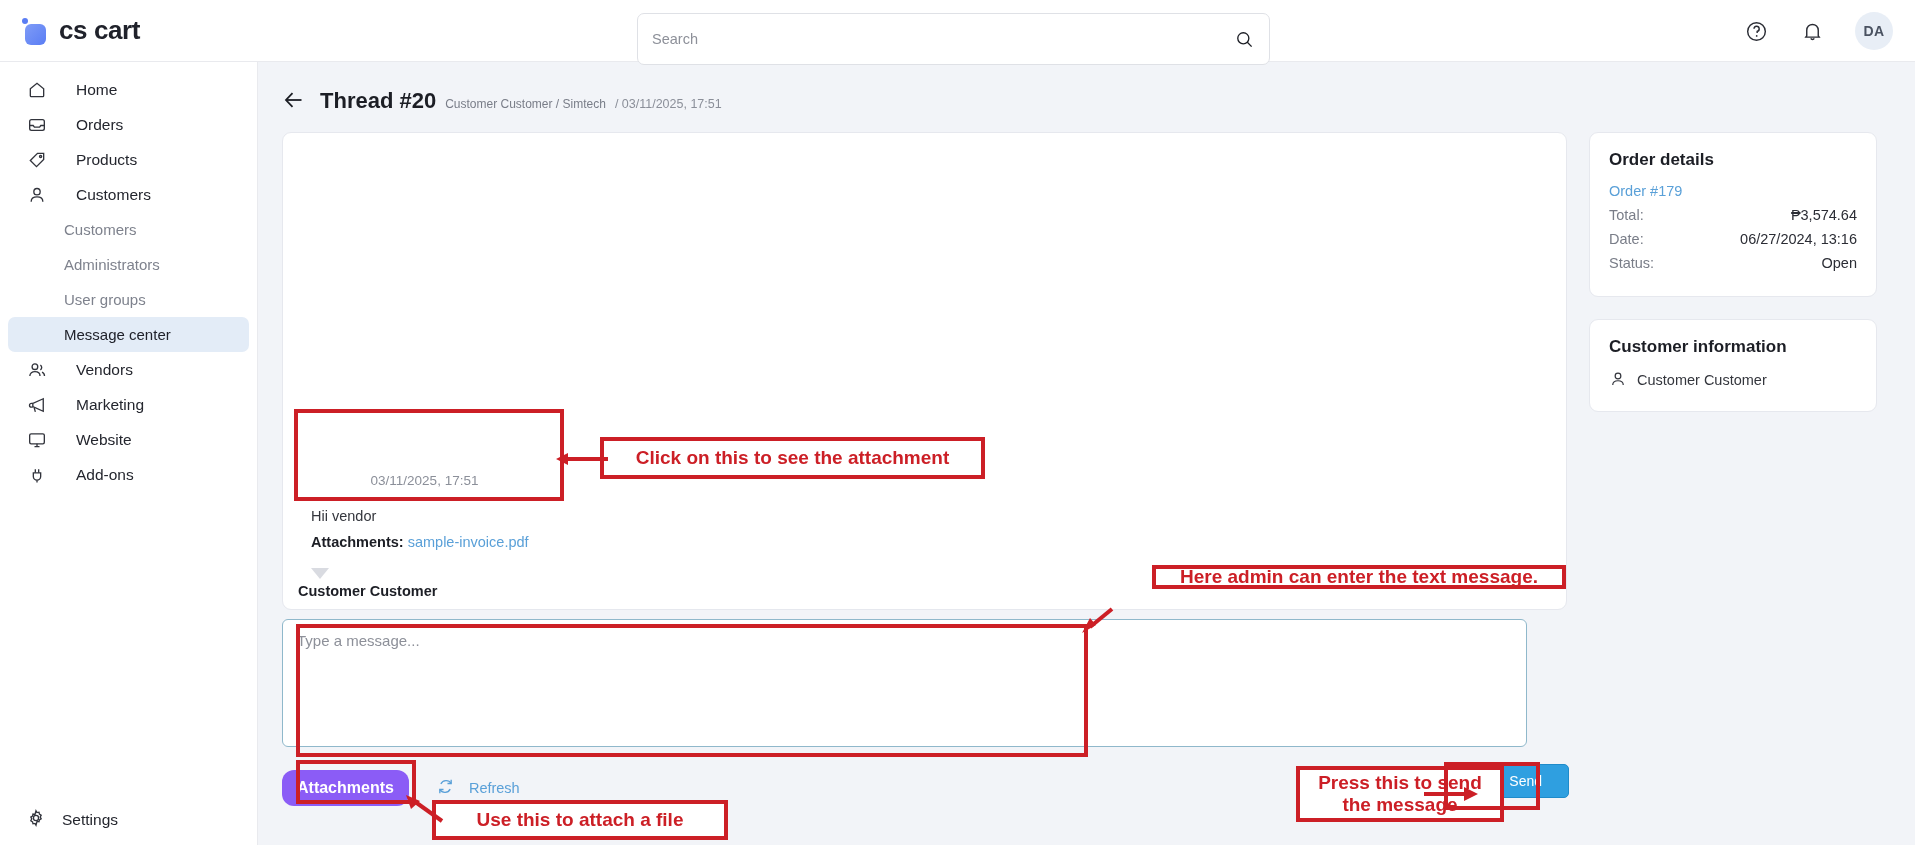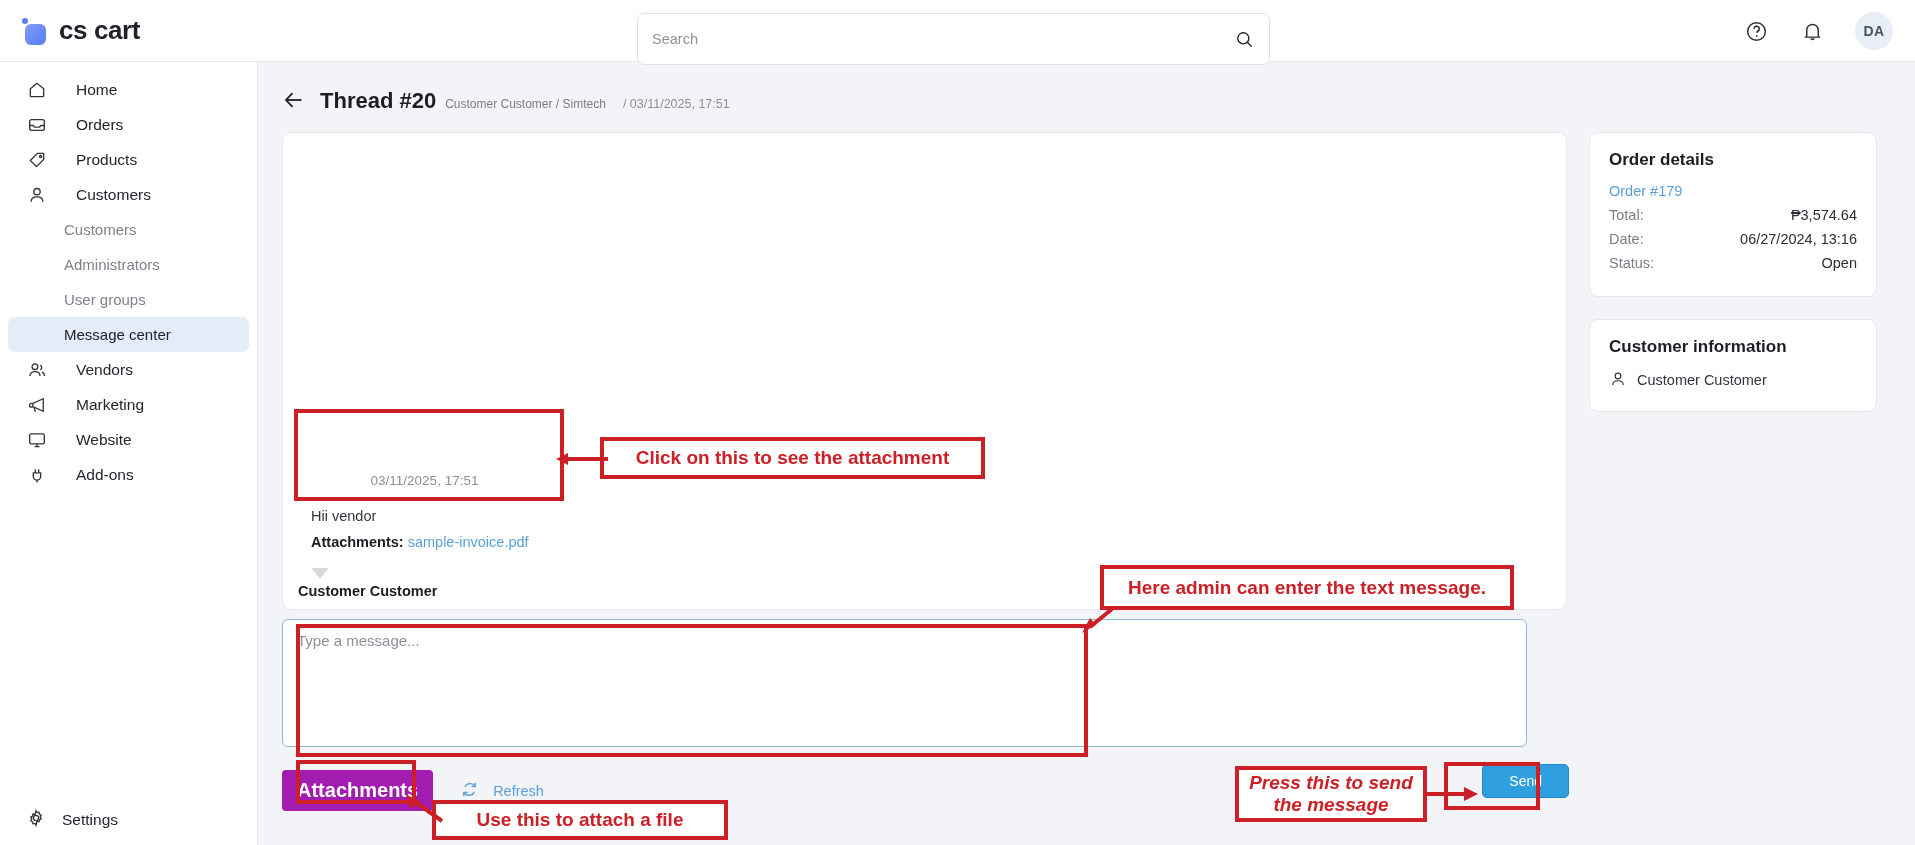--- a/index.html
+++ b/index.html
@@ -75,21 +75,21 @@
   .main{
     position:absolute; left:258px; top:62px; width:1657px; height:783px;
     background:#f2f4f8;
   }
   .page-head{
     display:flex; align-items:baseline; gap:0; padding:22px 0 0 24px;
   }
   .back-arrow{ width:24px;height:24px;margin-right:14px; position:relative; top:4px; cursor:pointer; flex:none;}
   .ttl{ font-size:22px; font-weight:700; color:#1c1e25; }
   .ttl-sub{ font-size:12px; color:#797d88; margin-left:9px;}
-  .ttl-date{ font-size:12.5px; color:#8b8f99; margin-left:17px;}
+  .ttl-date{ font-size:12.5px; color:#8b8f99; margin-left:9px;}
 
   .content{ display:flex; gap:22px; padding:18px 24px 0 24px; }
   .left-col{ width:1285px; }
   .right-col{ width:288px; }
 
   .chat-card{
     background:#fff; border:1px solid #e6e8ee; border-radius:9px;
     height:478px; position:relative;
   }
   .msg-wrap{ position:absolute; left:14px; bottom:10px; width:420px;}
@@ -112,22 +112,22 @@
   .composer{ margin-top:9px; position:relative;}
   .composer-box{
     width:1245px; height:128px; background:#fff;
     border:1px solid #8fb8cb; border-radius:6px; padding:12px 14px;
     font-size:15px; color:#8d9099; font-family:"Liberation Sans", sans-serif;
     outline:none; resize:none;
   }
   .composer-box::placeholder{ color:#8d9099; }
   .composer-row{ margin-top:19px; display:flex; align-items:center; gap:28px; position:relative;}
   .btn-attach{
-    background:#a21caf; color:#fff; font-size:20px; font-weight:700;
-    padding:9px 15px; border-radius:4px; border:0; cursor:pointer;
+    background:#8b5cf6; color:#fff; font-size:16px; font-weight:700;
+    padding:9px 15px; border-radius:12px; border:0; cursor:pointer;
     font-family:"Liberation Sans", sans-serif;
   }
   .btn-refresh{
     display:flex; align-items:center; gap:15px; color:#5aa0d8; font-size:14.5px; cursor:pointer;
   }
   .btn-send{
     position:absolute; right:-2px; top:-6px;
     background:#2f9fe0; color:#fff; font-size:14px; border:1px solid #1f8bca;
     padding:8px 26px; border-radius:5px; cursor:pointer;
     font-family:"Liberation Sans", sans-serif;
@@ -384,39 +384,39 @@
 
 <div class="ann ann-rect" style="left:294px; top:409px; width:270px; height:92px;"></div>
 
 <div class="ann ann-label" style="left:600px; top:437px; width:385px; height:42px;">Click on this to see the attachment</div>
 
 <svg class="ann-svg" style="left:556px; top:448px;" width="60" height="24">
   <line x1="52" y1="11" x2="8" y2="11" stroke="#cc1f26" stroke-width="4"></line>
   <polygon points="0,11 12,5 12,17" fill="#cc1f26"></polygon>
 </svg>
 
-<div class="ann ann-label" style="left:1100px; top:565px; width:414px; height:45px;">Here admin can enter the text message.</div>
+<div class="ann ann-label" style="left:1152px; top:565px; width:414px; height:24px;">Here admin can enter the text message.</div>
 
 <div class="ann ann-rect" style="left:296px; top:624px; width:792px; height:133px;"></div>
 
 <svg class="ann-svg" style="left:1080px; top:605px;" width="40" height="30">
   <line x1="32" y1="4" x2="10" y2="22" stroke="#cc1f26" stroke-width="4"></line>
   <polygon points="2,28 16,20 10,13" fill="#cc1f26"></polygon>
 </svg>
 
 <div class="ann ann-rect" style="left:296px; top:760px; width:120px; height:44px;"></div>
 
 <div class="ann ann-label" style="left:432px; top:800px; width:296px; height:40px;">Use this to attach a file</div>
 
 <svg class="ann-svg" style="left:400px; top:795px;" width="46" height="32">
   <line x1="42" y1="26" x2="14" y2="6" stroke="#cc1f26" stroke-width="4"></line>
   <polygon points="6,0 20,6 11,14" fill="#cc1f26"></polygon>
 </svg>
 
-<div class="ann ann-label" style="left:1235px; top:766px; width:192px; height:56px; flex-direction:column;font-style:italic;">
+<div class="ann ann-label" style="left:1296px; top:766px; width:208px; height:56px; flex-direction:column;">
   <span>Press this to send</span>
   <span>the message</span>
 </div>
 
 <svg class="ann-svg" style="left:1424px; top:783px;" width="58" height="24">
   <line x1="0" y1="11" x2="44" y2="11" stroke="#cc1f26" stroke-width="4"></line>
   <polygon points="54,11 40,4 40,18" fill="#cc1f26"></polygon>
 </svg>
 
 <div class="ann ann-rect" style="left:1444px; top:762px; width:96px; height:48px;"></div>

